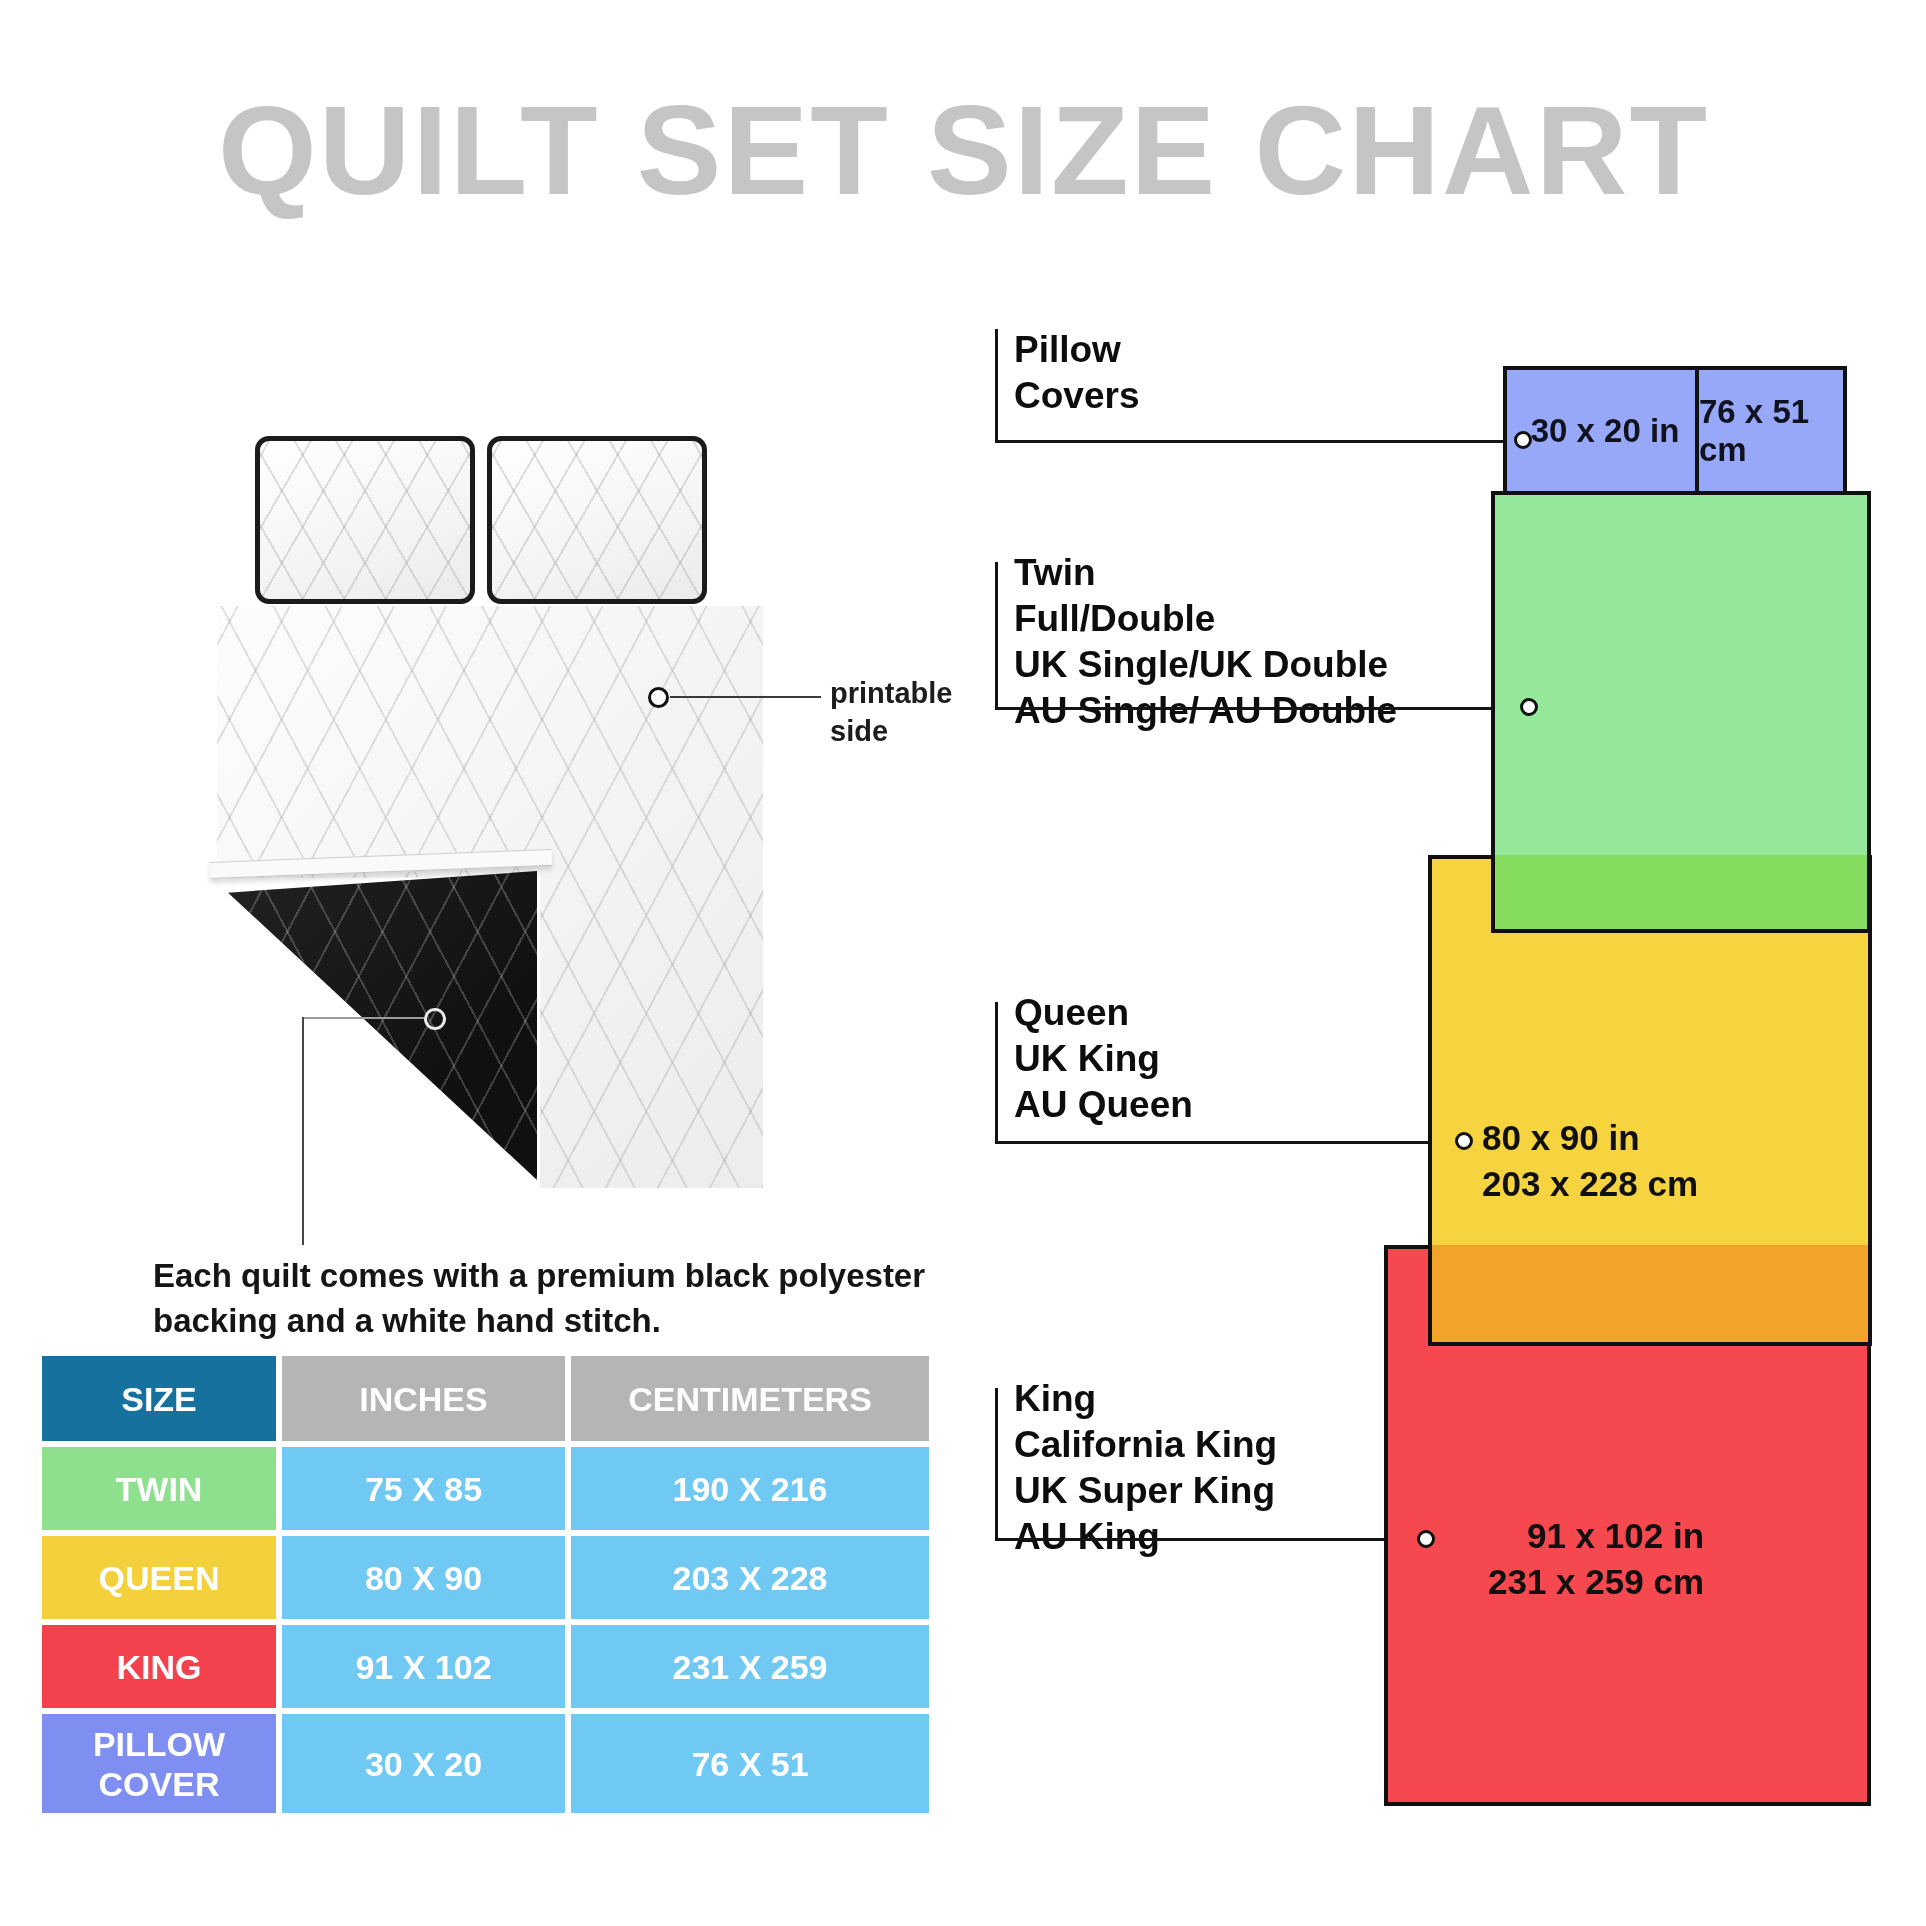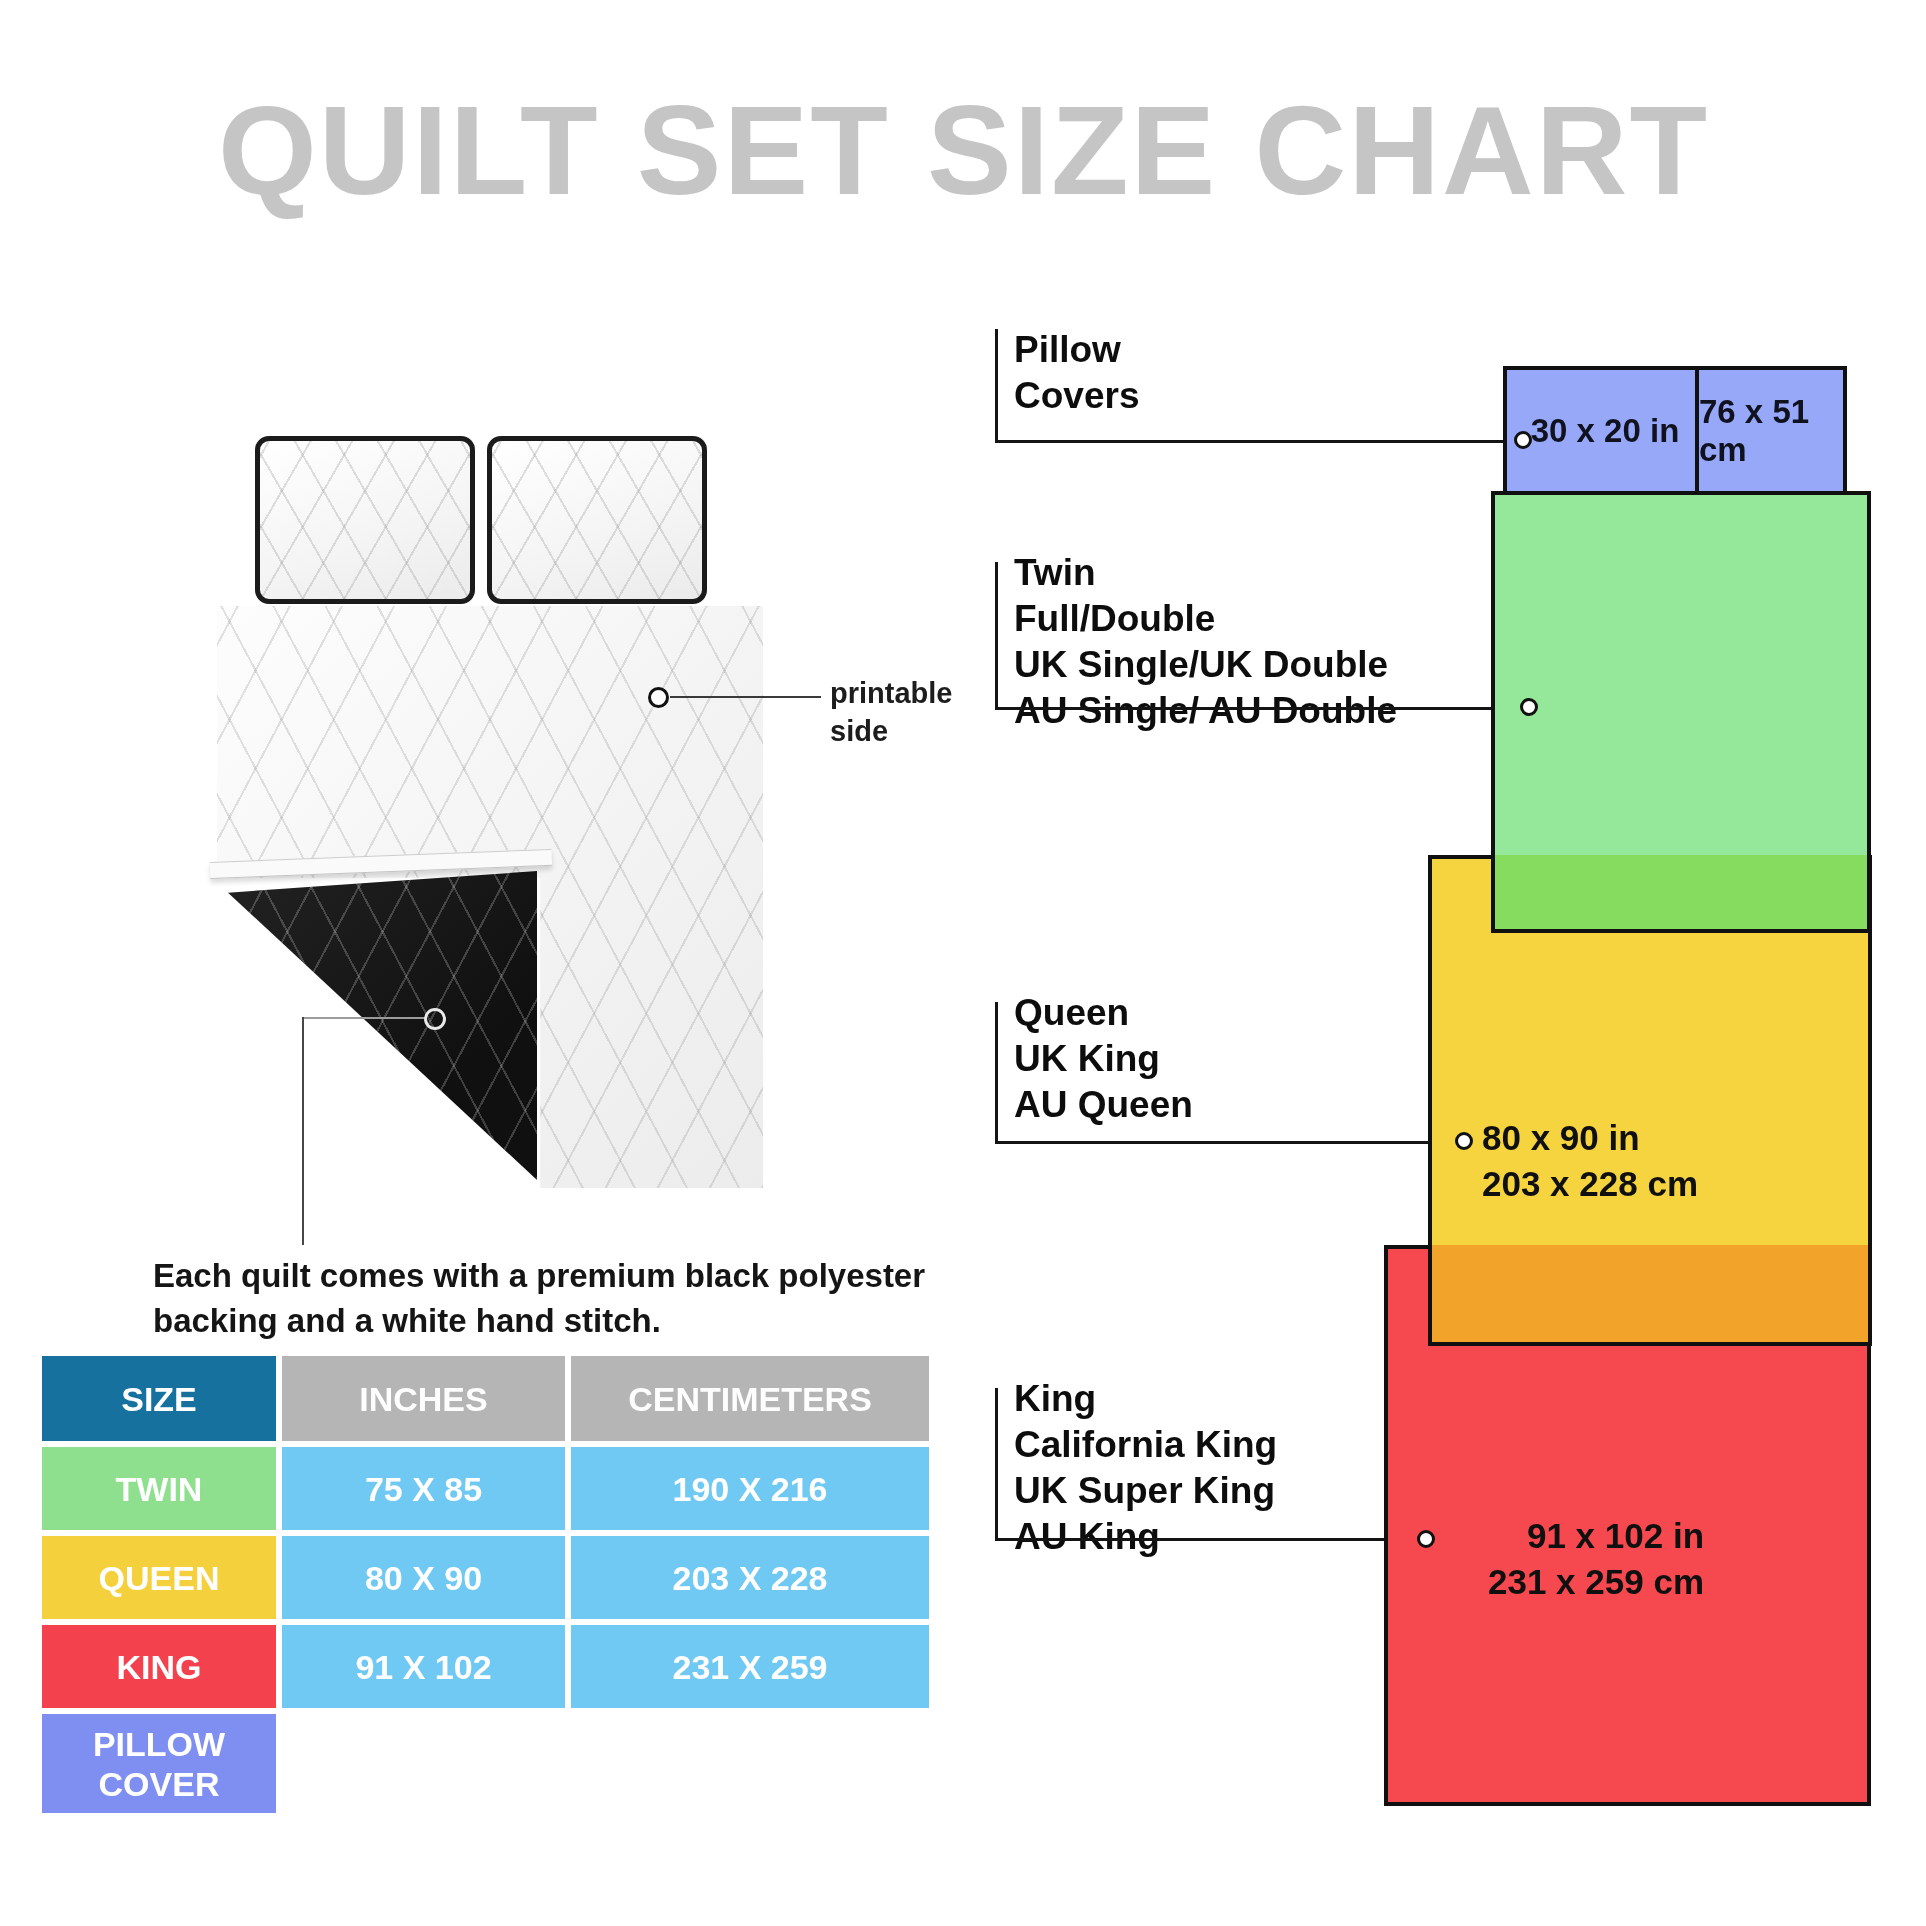--- a/index.html
+++ b/index.html
@@ -195,16 +195,18 @@
 
     <div class="t-cell c-queen">QUEEN</div>
     <div class="t-cell c-data">80 X 90</div>
     <div class="t-cell c-data">203 X 228</div>
 
     <div class="t-cell c-king">KING</div>
     <div class="t-cell c-data">91 X 102</div>
     <div class="t-cell c-data">231 X 259</div>
 
     <div class="t-cell c-pillow">PILLOW COVER</div>
+    <div class="t-cell c-data">30 X 20</div>
+    <div class="t-cell c-data">76 X 51</div>
   </div>
 
 </div>
 
 
 </body></html>

